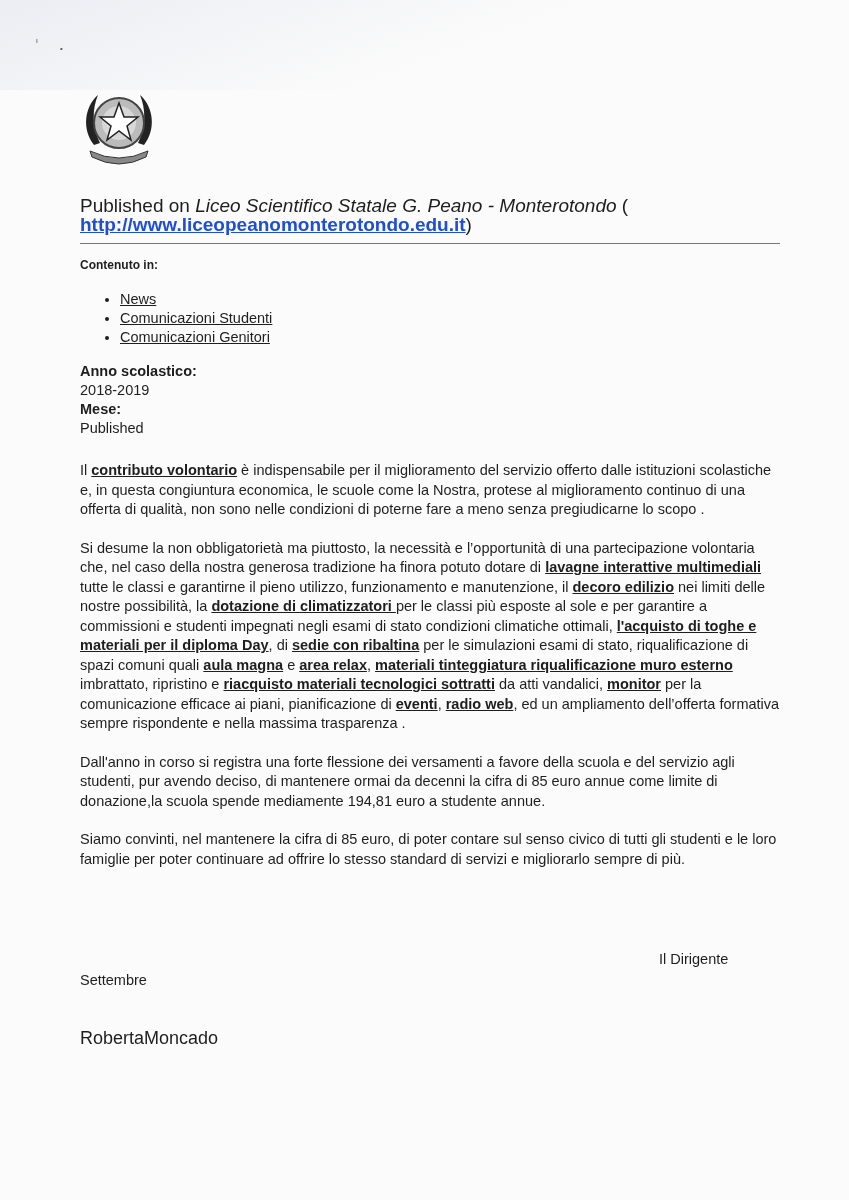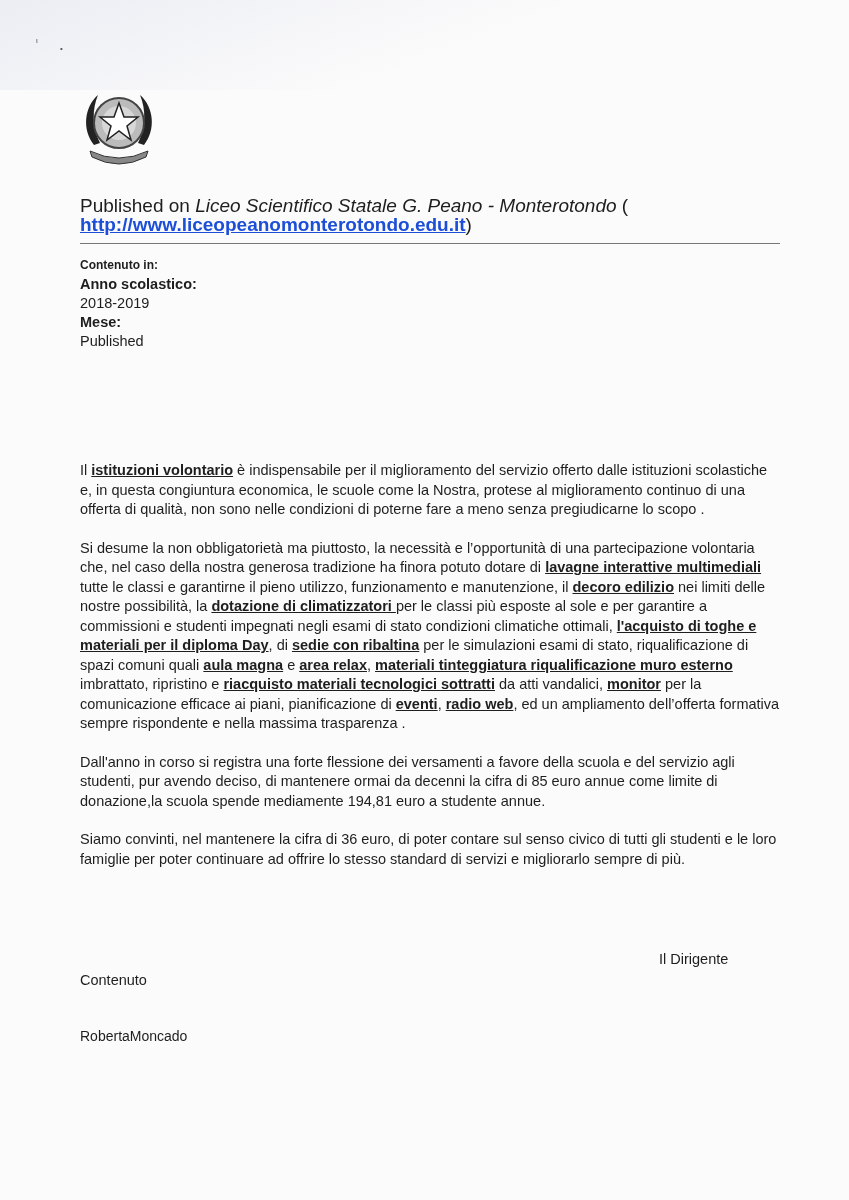--- a/index.html
+++ b/index.html
@@ -22,21 +22,21 @@
   .section { position: absolute; left: 80px; top: 256px; font-size: 14.5px; line-height: 19px; }
   .section h4 { margin: 0; font-weight: bold; font-size: 12px; }
   .section ul { margin: 15px 0 15px 0; padding-left: 40px; list-style: disc; }
   .section li a { color: #1e1e1e; text-decoration: underline; }
   .section .lbl { font-weight: bold; }
   .body { position: absolute; left: 80px; top: 461px; width: 700px; font-size: 14.5px; line-height: 19.5px; }
   .body p { margin: 0 0 19px 0; }
   .body b { text-decoration: underline; }
   .sig1 { position: absolute; left: 659px; top: 951px; font-size: 14.5px; }
   .sig2 { position: absolute; left: 80px; top: 972px; font-size: 14.5px; }
-  .sig3 { position: absolute; left: 80px; top: 1028px; font-size: 14px; }
+  .sig3 { position: absolute; left: 80px; top: 1028px; font-size: 18px; }
 </style>
 </head>
 <body>
 
 <div class="scan-shade"></div>
 <span class="speck" style="left:36px;top:36px;">ι</span>
 <span class="speck" style="left:60px;top:44px;">•</span>
 
 <div class="emblem">
   <svg width="78" height="85" viewBox="0 0 78 85">
@@ -53,28 +53,33 @@
   <span>Published on</span>
   <i>Liceo Scientifico Statale G. Peano - Monterotondo</i>
   <span>(</span><br>
   <a>http://www.liceopeanomonterotondo.edu.it</a><span>)</span>
 </div>
 
 <div class="rule"></div>
 
 <div class="section">
   <h4>Contenuto in:</h4>
+  <ul>
+    <li><a>News</a></li>
+    <li><a>Comunicazioni Studenti</a></li>
+    <li><a>Comunicazioni Genitori</a></li>
+  </ul>
   <div class="lbl">Anno scolastico:</div>
   <div>2018-2019</div>
   <div class="lbl">Mese:</div>
   <div>Published</div>
 </div>
 
 <div class="body">
-  <p><span>Il </span><b>istituzioni volontario</b><span> è indispensabile per il miglioramento del servizio offerto dalle istituzioni scolastiche e, in  questa congiuntura economica, le scuole come la Nostra, protese al miglioramento continuo di una offerta di qualità, non sono nelle condizioni di poterne fare a meno senza pregiudicarne lo scopo .</span></p>
+  <p><span>Il </span><b>contributo volontario</b><span> è indispensabile per il miglioramento del servizio offerto dalle istituzioni scolastiche e, in  questa congiuntura economica, le scuole come la Nostra, protese al miglioramento continuo di una offerta di qualità, non sono nelle condizioni di poterne fare a meno senza pregiudicarne lo scopo .</span></p>
   <p><span>Si desume la non obbligatorietà ma piuttosto, la necessità e l’opportunità di una partecipazione volontaria che, nel caso della nostra generosa  tradizione  ha finora potuto dotare di </span><b>lavagne interattive multimediali </b><span>tutte le classi e garantirne il pieno utilizzo, funzionamento e manutenzione, il </span><b>decoro edilizio</b><span> nei limiti delle nostre possibilità, la </span><b>dotazione di climatizzatori </b><span>per le classi più esposte al sole e per garantire a commissioni e studenti impegnati negli  esami di stato condizioni climatiche ottimali, </span><b>l'acquisto di toghe e materiali per il diploma Day</b><span>, di </span><b>sedie  con ribaltina</b><span> per le simulazioni esami di stato, riqualificazione di spazi comuni quali </span><b>aula magna</b><span> e </span><b>area relax</b><span>, </span><b>materiali tinteggiatura riqualificazione muro esterno </b><span> imbrattato, ripristino e </span><b>riacquisto materiali tecnologici sottratti</b><span> da atti vandalici, </span><b>monitor</b><span> per la comunicazione efficace ai piani, pianificazione di </span><b>eventi</b><span>, </span><b>radio web</b><span>,  ed un ampliamento dell’offerta formativa sempre rispondente e nella massima trasparenza .</span></p>
   <p><span>Dall'anno in corso si registra una forte flessione  dei versamenti a favore della scuola e del servizio agli studenti, pur avendo deciso, di mantenere ormai da decenni la cifra di 85 euro annue come limite di donazione,la scuola spende mediamente 194,81 euro a studente annue.</span></p>
-  <p><span>Siamo convinti, nel mantenere la cifra di 36 euro, di poter contare sul senso civico di tutti gli studenti e le loro famiglie per poter continuare ad offrire lo stesso standard di servizi e migliorarlo sempre di più.</span></p>
+  <p><span>Siamo convinti, nel mantenere la cifra di 85 euro, di poter contare sul senso civico di tutti gli studenti e le loro famiglie per poter continuare ad offrire lo stesso standard di servizi e migliorarlo sempre di più.</span></p>
 </div>
 
 <div class="sig1">Il  Dirigente</div>
-<div class="sig2">Contenuto</div>
+<div class="sig2">Settembre</div>
 <div class="sig3">RobertaMoncado</div>
 
 </body></html>

